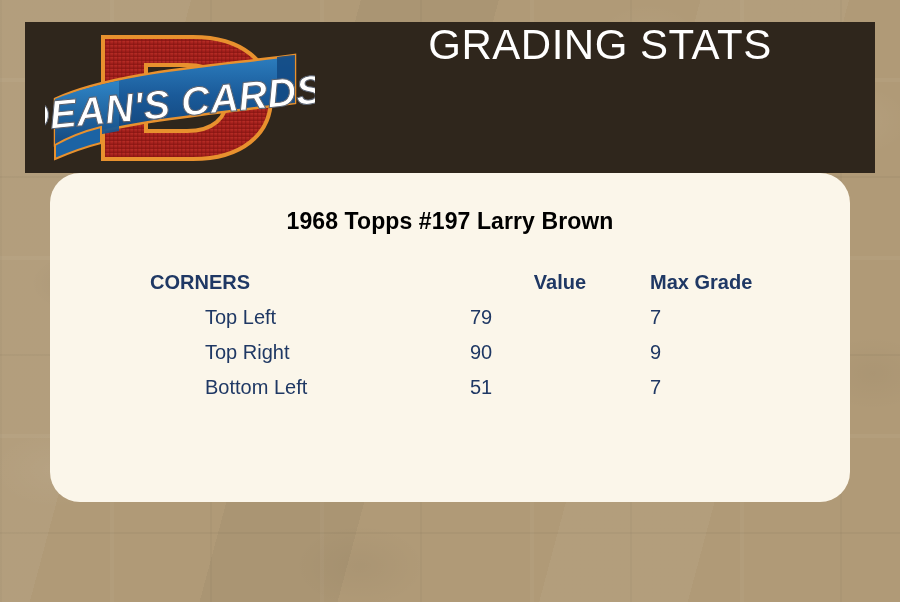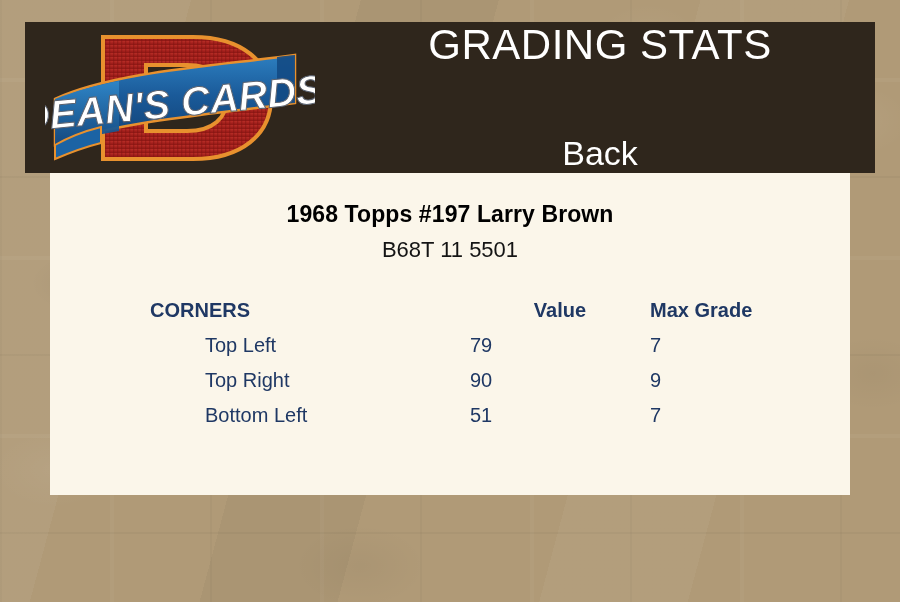--- a/index.html
+++ b/index.html
@@ -87,25 +87,26 @@
     font-size: 34px;
     font-weight: 400;
     line-height: 1.18;
     margin-top: 2px;
   }
 
   
   #content-panel {
     position: absolute;
     left: 50px;
-    top: 166px;
+    top: 173px;
     width: 800px;
     height: 329px;
     background: #fbf6ea;
     z-index: 4;
+    border-radius: 30px;
   }
 
   #card-title {
     margin-top: 35px;
     text-align: center;
     color: #000000;
     font-size: 23px;
     font-weight: bold;
     letter-spacing: 0.1px;
   }
@@ -189,30 +190,28 @@
         <path d="M10 74 C30 66 52 60 74 56 L74 106 C52 110 30 114 10 120 Z" fill="url(#ribbonTail)" opacity="0.95"></path>
         <path d="M10 120 C24 112 40 106 56 102 L56 118 C40 122 24 128 10 134 Z" fill="#1b63a4" stroke="#e8912e" stroke-width="2"></path>
         <path d="M232 32 C240 31 246 30 250 30 L250 78 C246 78 240 79 232 80 Z" fill="#134a84" opacity="0.9"></path>
         <text x="128" y="92" text-anchor="middle" font-family="Liberation Sans, sans-serif" font-size="40" font-weight="bold" font-style="italic" fill="#ffffff" stroke="#5a6270" stroke-width="1" transform="rotate(-5.5 128 92)">DEAN'S CARDS</text>
       </g>
     </svg>
   </div>
 
   <div id="header-titles">
     <div id="title-main">GRADING STATS</div>
-    <div id="title-sub">Back</div>
   </div>
 
 </div>
 
 <div id="content-panel">
 
   <div id="card-title">1968 Topps #197 Larry Brown</div>
 
-  <div id="card-sku">B68T 11 5501</div>
 
   <table id="stats-table">
     <thead>
       <tr>
         <th class="col-label th-label">CORNERS</th>
         <th class="col-value">Value</th>
         <th class="col-grade">Max Grade</th>
       </tr>
     </thead>
     <tbody id="stats-body">

